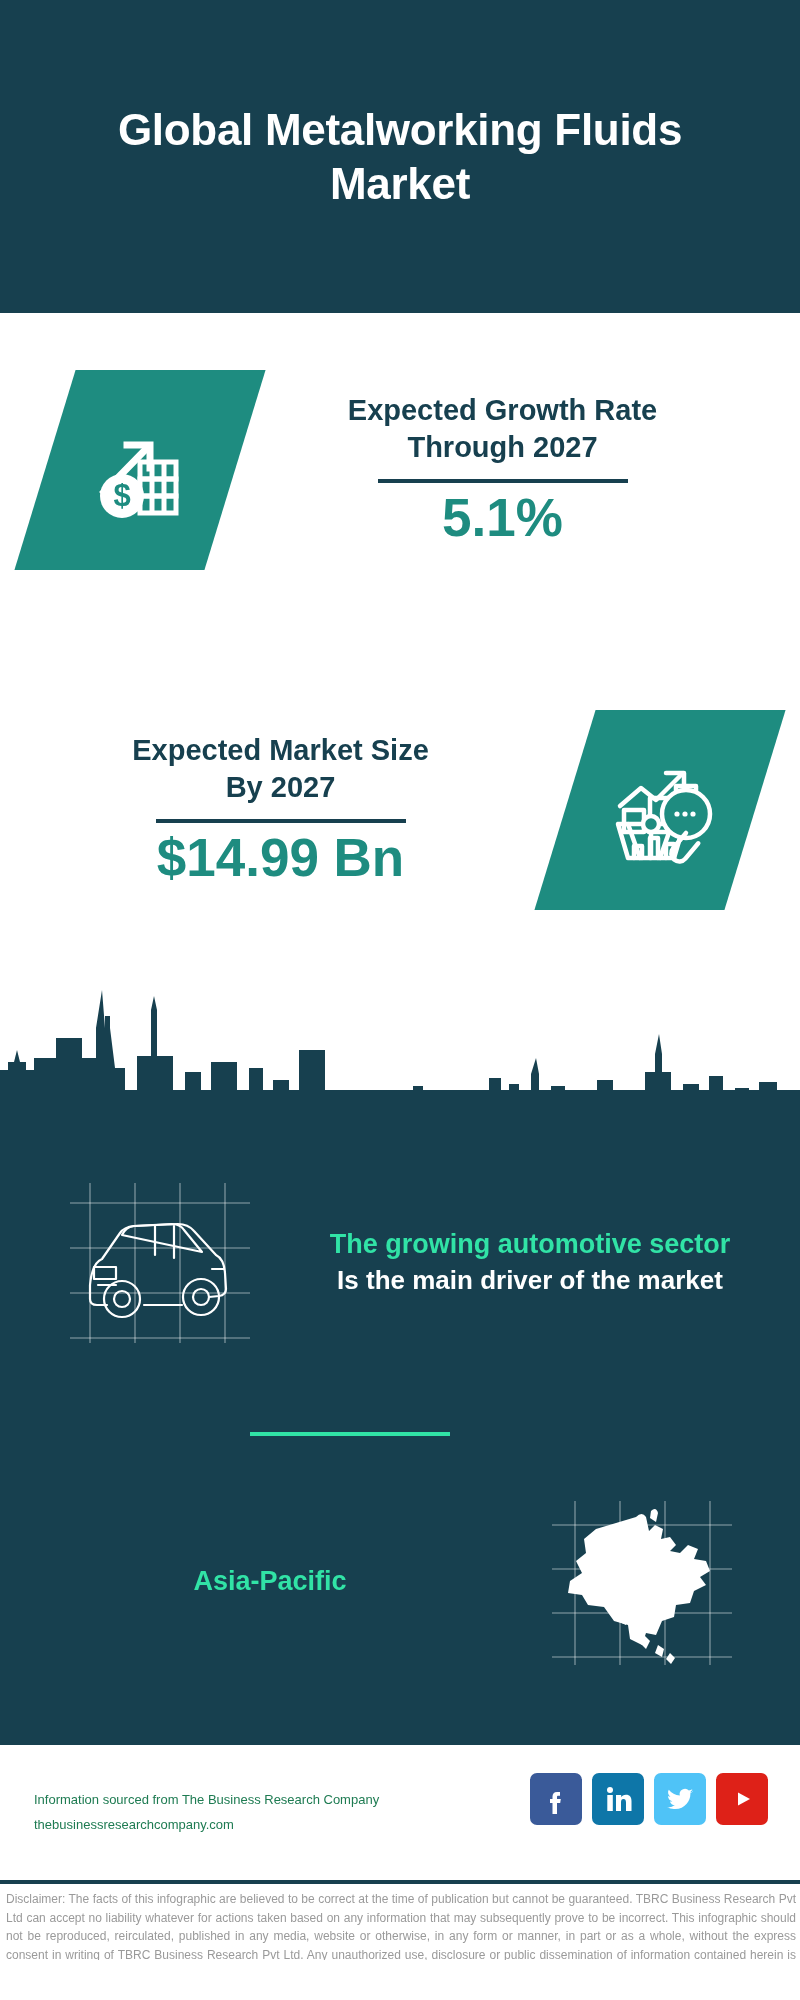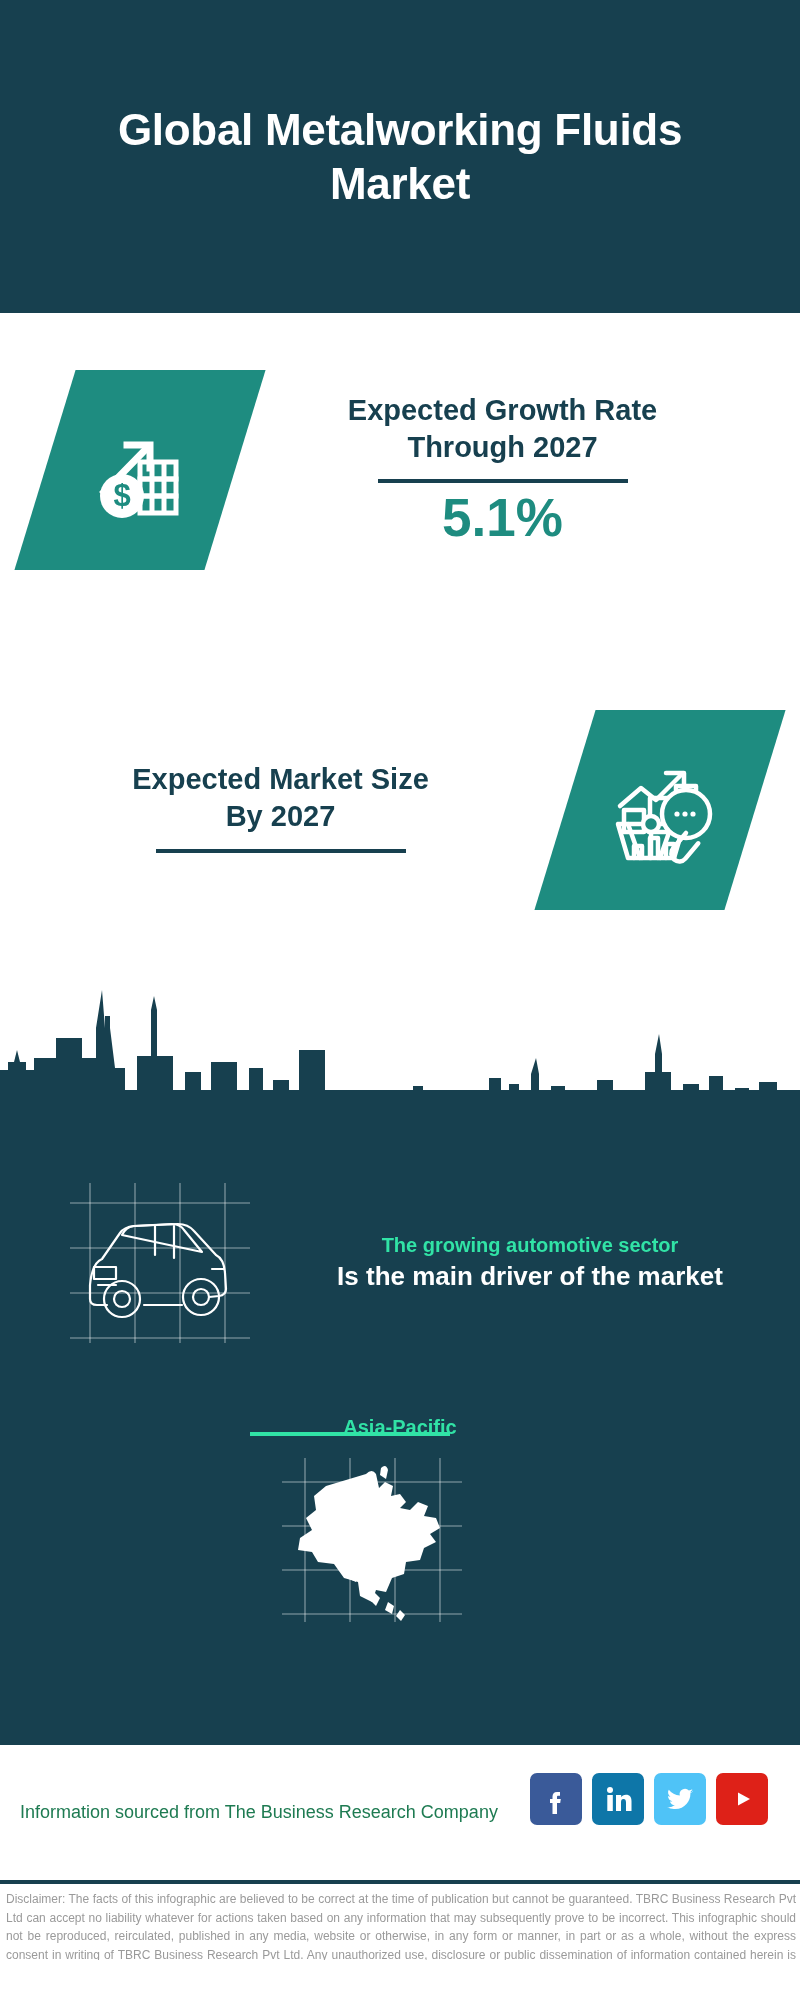--- a/index.html
+++ b/index.html
@@ -77,58 +77,58 @@
   .skyline{
     position:absolute;left:0;top:975px;width:800px;height:125px;
     display:block;
   }
 
   .fact{
     position:absolute;left:0;width:800px;
     display:flex;align-items:center;
   }
   .fact.fact-auto{top:1145px;height:235px;}
-  .fact.fact-region{top:1415px;height:215px;flex-direction:column;}
+  .fact.fact-region{top:1475px;height:215px;}
 
   .fact-visual{
     position:relative;flex:0 0 auto;width:200px;height:180px;
   }
   .fact-auto .fact-visual{margin-left:60px;}
   .fact-region .fact-visual{margin-right:60px;order:2;}
 
   .fact-copy{
     flex:1 1 auto;text-align:center;padding:0 20px;
   }
   .fact-region .fact-copy{order:1;}
 
   .fact-head{
     color:#31E3A6;
-    font-size:20px;font-weight:bold;line-height:1.24;
+    font-size:27px;font-weight:bold;line-height:1.24;
     margin-bottom:2px;
   }
   .fact-sub{
     color:#ffffff;
     font-size:26px;font-weight:bold;line-height:1.26;
   }
 
   .mid-divider{
     position:absolute;left:250px;top:1432px;
     width:200px;height:4px;background:#31E3A6;
   }
 
   
   .footer{
     position:absolute;left:0;top:1745px;width:800px;height:135px;
     background:#ffffff;
     display:flex;align-items:center;
   }
   .footer-text{
-    margin-left:20px;
+    margin-left:34px;
     color:#1E7B52;
-    font-size:18px;line-height:1.85;
+    font-size:13px;line-height:1.85;
   }
   .footer-text div{white-space:nowrap;}
   .socials{
     position:absolute;right:32px;top:28px;
     display:flex;gap:10px;align-items:center;
   }
   .soc{
     width:52px;height:52px;border-radius:7px;
     display:flex;align-items:center;justify-content:center;
     color:#fff;
@@ -180,20 +180,21 @@
       <div class="stat-label">Expected Growth Rate Through 2027</div>
       <div class="stat-rule"></div>
       <div class="stat-value">5.1%</div>
     </div>
   </div>
 
   <div class="stat-row row2">
     <div class="stat-text">
       <div class="stat-label">Expected Market Size By 2027</div>
       <div class="stat-rule"></div>
+      <div class="stat-value">$14.99 Bn</div>
     </div>
     <div class="para">
       <div class="icon-inner">
         <svg width="112" height="112" viewBox="0 0 112 112" aria-hidden="true">
           <g fill="none" stroke="#ffffff" stroke-width="4.5" stroke-linecap="round" stroke-linejoin="round">
             <path d="M16 52 L37 34 L52 46 L78 20"></path>
             <path d="M62 19 L80 19 L80 37"></path>
             <rect x="20" y="56" width="20" height="22"></rect>
             <rect x="46" y="44" width="20" height="34"></rect>
             <rect x="72" y="32" width="20" height="46"></rect>
@@ -269,20 +270,21 @@
           <path d="M80 120 l8 4 -2 8 -9 -4 z"></path>
           <path d="M111 18 q5-5 7 2 l-2 9 -6 -4 z"></path>
         </g>
       </svg>
     </div>
   </div>
 
   <div class="footer">
     <div class="footer-text">
       <div>Information sourced from The Business Research Company</div>
+      <div>thebusinessresearchcompany.com</div>
     </div>
     <div class="socials">
       <div class="soc soc-fb">
         <svg width="30" height="30" viewBox="0 0 30 30" aria-hidden="true">
             <path fill="#fff" d="M19 8h-3c-3 0-4.5 2-4.5 4.6V15H9v4h2.5v11H16V19h3.2l.6-4H16v-2c0-.8.3-1.2 1.3-1.2H19z"></path>
           </svg>
       </div>
       <div class="soc soc-li">
         <svg width="30" height="30" viewBox="0 0 30 30" aria-hidden="true">
           <circle cx="7" cy="6" r="3" fill="#fff"></circle>

